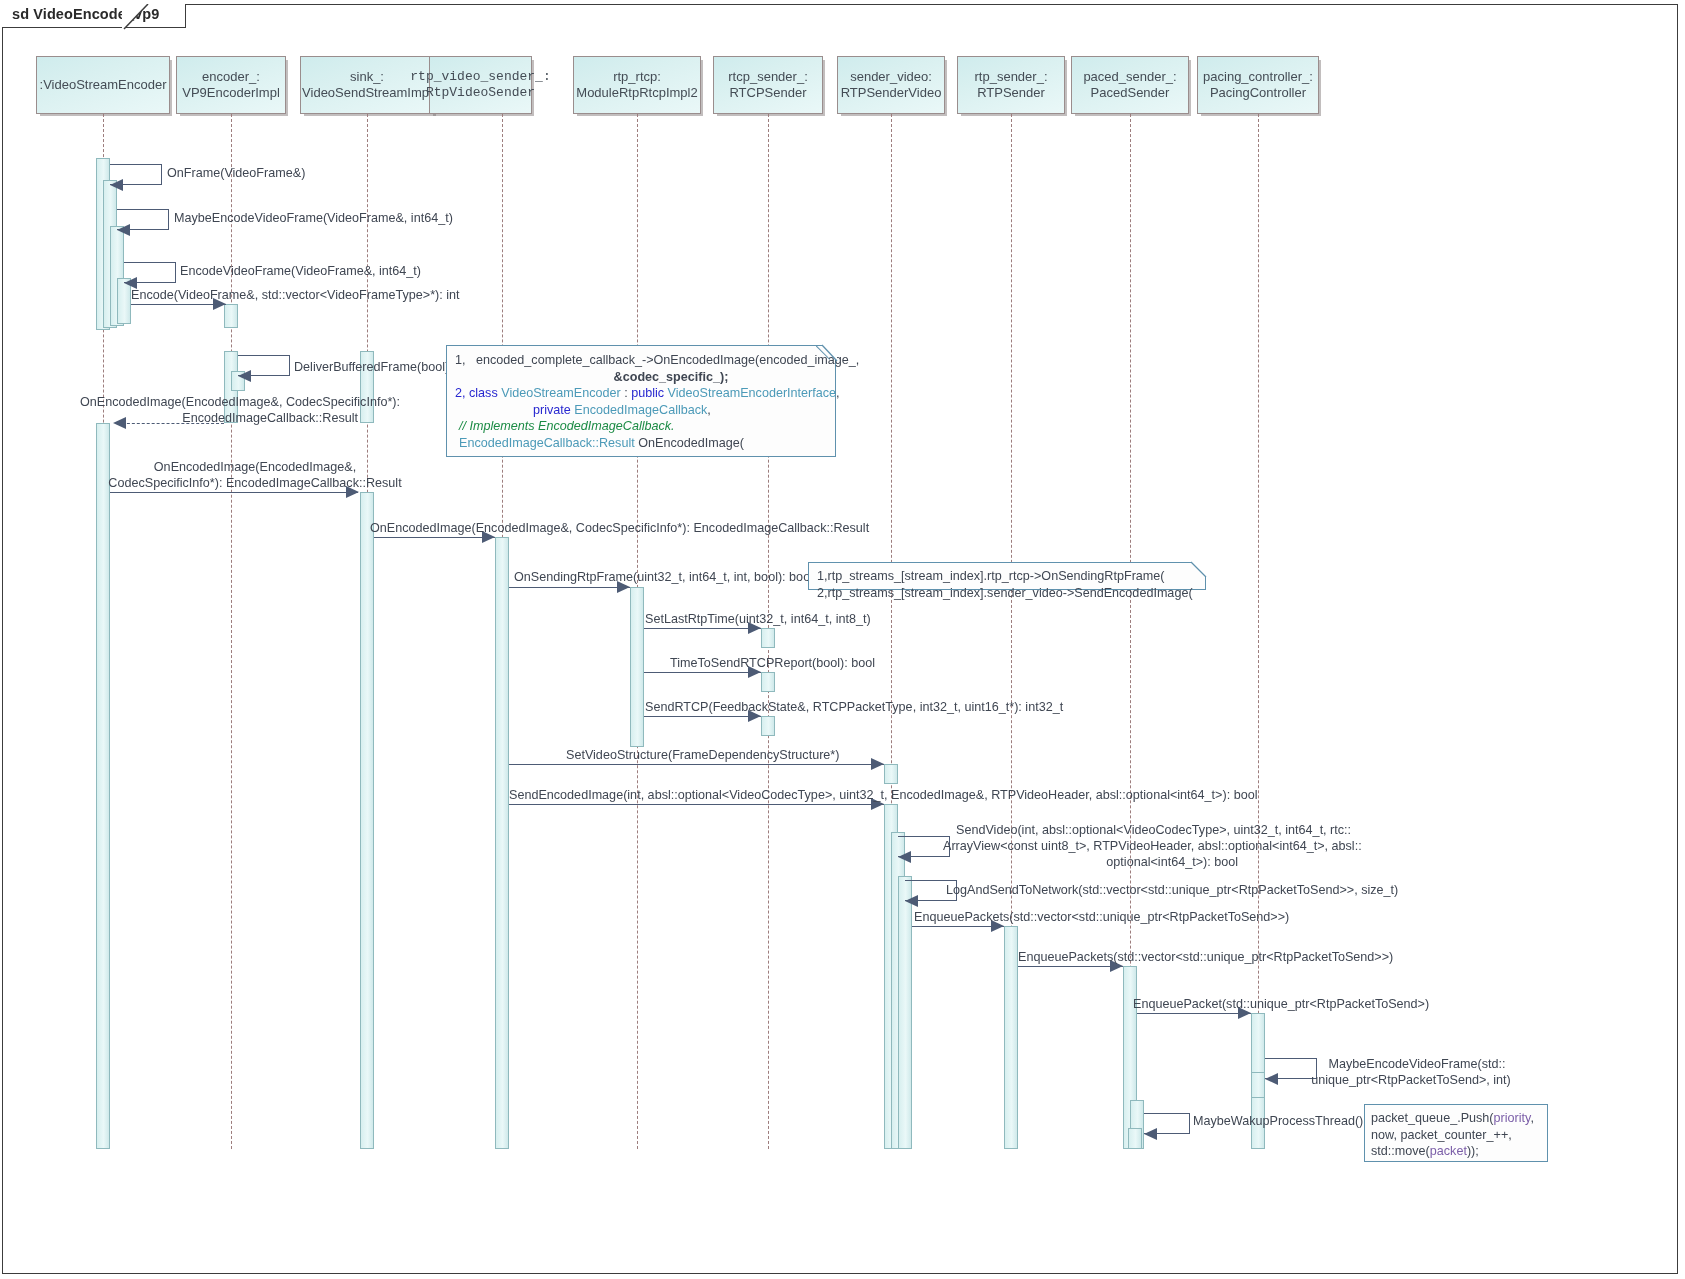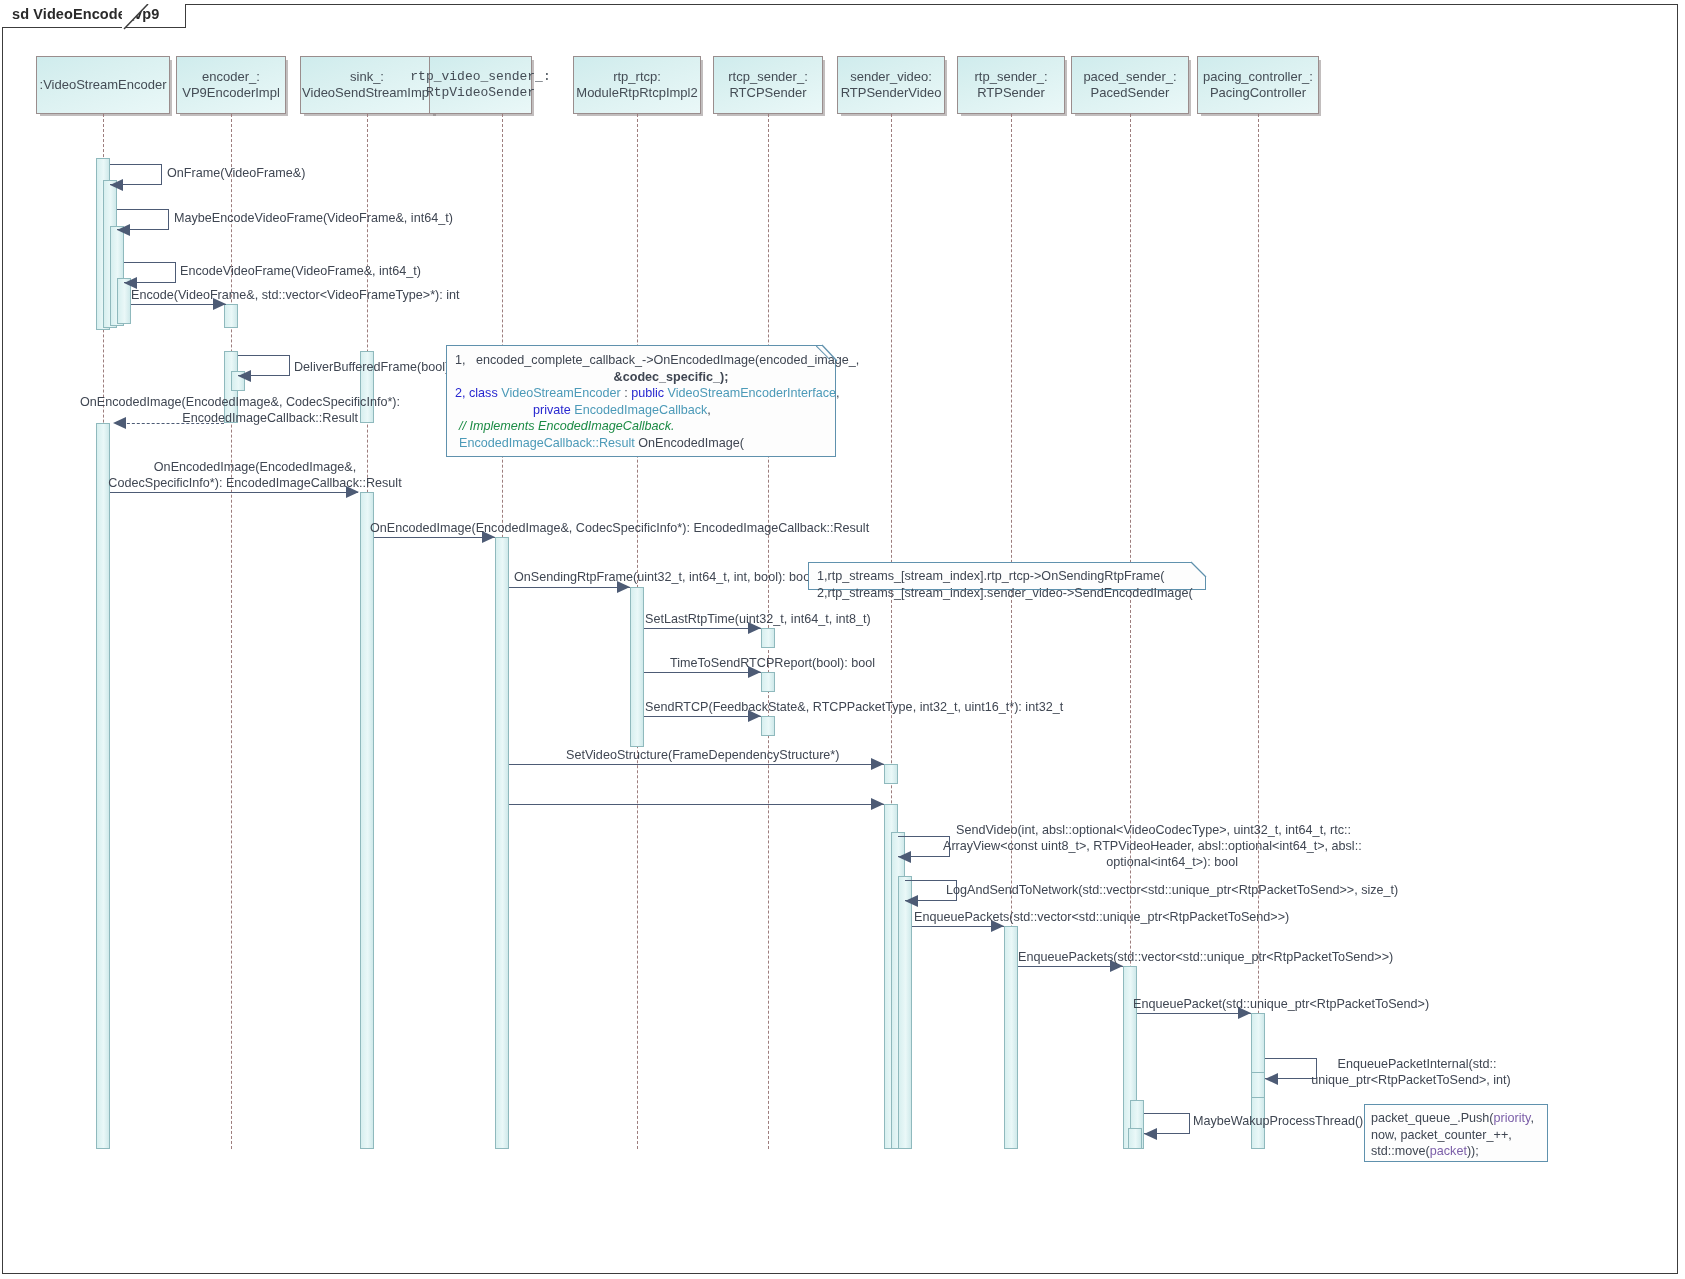--- a/index.html
+++ b/index.html
@@ -195,20 +195,21 @@
   <div class="msg-line" style="left:644px;top:716px;width:117px;"></div>
   <div class="arrow-r" style="left:748px;top:710px;"></div>
   <div class="msg-label" style="left:645px;top:700px;">SendRTCP(FeedbackState&amp;, RTCPPacketType, int32_t, uint16_t*): int32_t</div>
 
   <div class="msg-line" style="left:509px;top:764px;width:375px;"></div>
   <div class="arrow-r" style="left:871px;top:758px;"></div>
   <div class="msg-label" style="left:566px;top:748px;">SetVideoStructure(FrameDependencyStructure*)</div>
 
   <div class="msg-line" style="left:509px;top:804px;width:375px;"></div>
   <div class="arrow-r" style="left:871px;top:798px;"></div>
+  <div class="msg-label" style="left:509px;top:788px;">SendEncodedImage(int, absl::optional&lt;VideoCodecType&gt;, uint32_t, EncodedImage&amp;, RTPVideoHeader, absl::optional&lt;int64_t&gt;): bool</div>
 
   <div class="self" style="left:898px;top:836px;width:52px;height:21px;"></div>
   <div class="arrow-l" style="left:898px;top:851px;"></div>
   <div class="msg-label" style="left:956px;top:823px;">SendVideo(int, absl::optional&lt;VideoCodecType&gt;, uint32_t, int64_t, rtc::</div>
   <div class="msg-label" style="left:943px;top:839px;">ArrayView&lt;const uint8_t&gt;, RTPVideoHeader, absl::optional&lt;int64_t&gt;, absl::</div>
   <div class="msg-label r" style="left:943px;top:855px;width:295px;">optional&lt;int64_t&gt;): bool</div>
 
   <div class="self" style="left:905px;top:880px;width:52px;height:21px;"></div>
   <div class="arrow-l" style="left:905px;top:895px;"></div>
   <div class="msg-label" style="left:946px;top:883px;">LogAndSendToNetwork(std::vector&lt;std::unique_ptr&lt;RtpPacketToSend&gt;&gt;, size_t)</div>
@@ -220,21 +221,21 @@
   <div class="msg-line" style="left:1018px;top:966px;width:105px;"></div>
   <div class="arrow-r" style="left:1110px;top:960px;"></div>
   <div class="msg-label" style="left:1018px;top:950px;">EnqueuePackets(std::vector&lt;std::unique_ptr&lt;RtpPacketToSend&gt;&gt;)</div>
 
   <div class="msg-line" style="left:1137px;top:1013px;width:114px;"></div>
   <div class="arrow-r" style="left:1238px;top:1007px;"></div>
   <div class="msg-label" style="left:1133px;top:997px;">EnqueuePacket(std::unique_ptr&lt;RtpPacketToSend&gt;)</div>
 
   <div class="self" style="left:1265px;top:1058px;width:52px;height:21px;"></div>
   <div class="arrow-l" style="left:1265px;top:1073px;"></div>
-  <div class="msg-label c" style="left:1322px;top:1057px;width:190px;">EnqueuePacketInternal(std::</div>
+  <div class="msg-label c" style="left:1322px;top:1057px;width:190px;">MaybeEncodeVideoFrame(std::</div>
   <div class="msg-label c" style="left:1308px;top:1073px;width:206px;">unique_ptr&lt;RtpPacketToSend&gt;, int)</div>
 
   <div class="self" style="left:1144px;top:1113px;width:46px;height:21px;"></div>
   <div class="arrow-l" style="left:1144px;top:1128px;"></div>
   <div class="msg-label" style="left:1193px;top:1114px;">MaybeWakupProcessThread()</div>
 
   <div class="note" style="left:446px;top:345px;width:390px;height:112px;">
     <div class="foldline"></div>
 
     <div class="nowrap">

